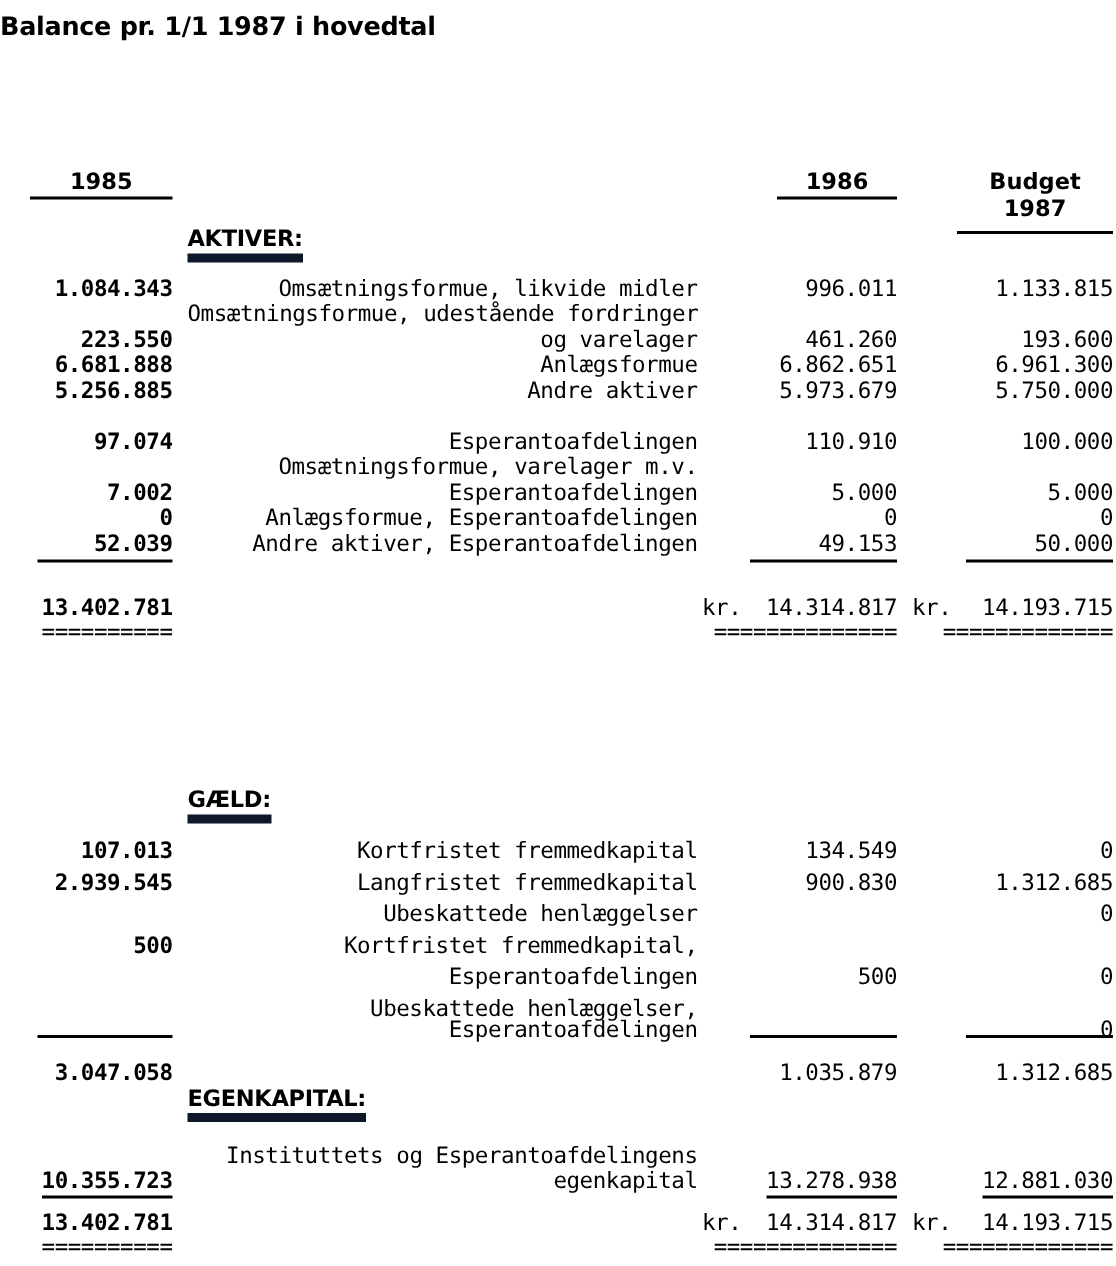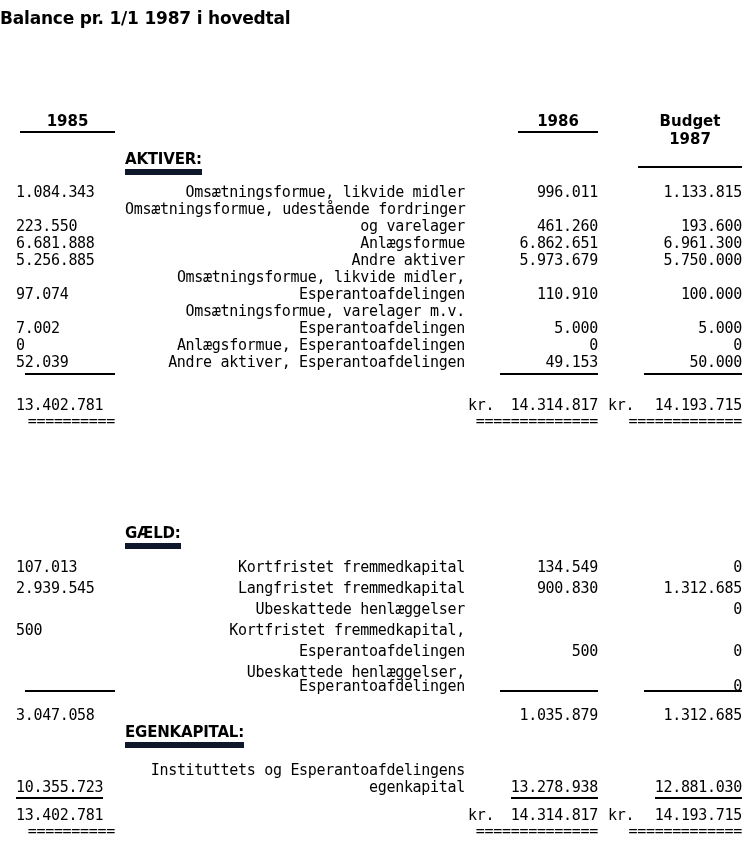--- a/index.html
+++ b/index.html
@@ -27,24 +27,26 @@
     font-family: "DejaVu Sans", "Liberation Sans", sans-serif;
     font-size: 17px;
     font-weight: bold;
     letter-spacing: -0.2px;
   }
 
   
   
   .col-a {
     position: absolute;
-    left: 16px;
+    left: 0;
     width: 115px;
-    font-size: 15px;
-    letter-spacing: -0.3px;
+    text-align: right;
+    font-size: 15px;
+    letter-spacing: -0.3px;
+    font-weight: bold;
   }
   .col-lbl {
     position: absolute;
     left: 125px;
     width: 340px;
     text-align: right;
     font-size: 15px;
     letter-spacing: -0.3px;
     white-space: nowrap;
   }
@@ -89,21 +91,21 @@
     border-bottom: 2px solid #000;
     padding-bottom: 1px;
   }
   .hdr-c {
     position: absolute;
     top: 112px;
     left: 638px;
     width: 104px;
     text-align: center;
     border-bottom: 2px solid #000;
-    padding-bottom: 18px;
+    padding-bottom: 6px;
   }
 
   
   .section-head {
     position: absolute;
     left: 125px;
     font-family: "DejaVu Sans", "Liberation Sans", sans-serif;
     font-weight: bold;
     font-size: 15px;
     letter-spacing: -0.2px;
@@ -170,21 +172,20 @@
   <div class="col-lbl" style="top:234px">Anlægsformue</div>
   <div class="col-b" style="top:234px">6.862.651</div>
   <div class="col-c" style="top:234px">6.961.300</div>
 
   <div class="col-a" style="top:251px">5.256.885</div>
   <div class="col-lbl" style="top:251px">Andre aktiver</div>
   <div class="col-b" style="top:251px">5.973.679</div>
   <div class="col-c" style="top:251px">5.750.000</div>
 
   <div class="col-a" style="top:268px"></div>
-  <div class="col-lbl" style="top:268px">Omsætningsformue, likvide midler,</div>
   <div class="col-b" style="top:268px"></div>
   <div class="col-c" style="top:268px"></div>
 
   <div class="col-a" style="top:285px">97.074</div>
   <div class="col-lbl" style="top:285px">Esperantoafdelingen</div>
   <div class="col-b" style="top:285px">110.910</div>
   <div class="col-c" style="top:285px">100.000</div>
 
   <div class="col-a" style="top:302px"></div>
   <div class="col-lbl" style="top:302px">Omsætningsformue, varelager m.v.</div>

